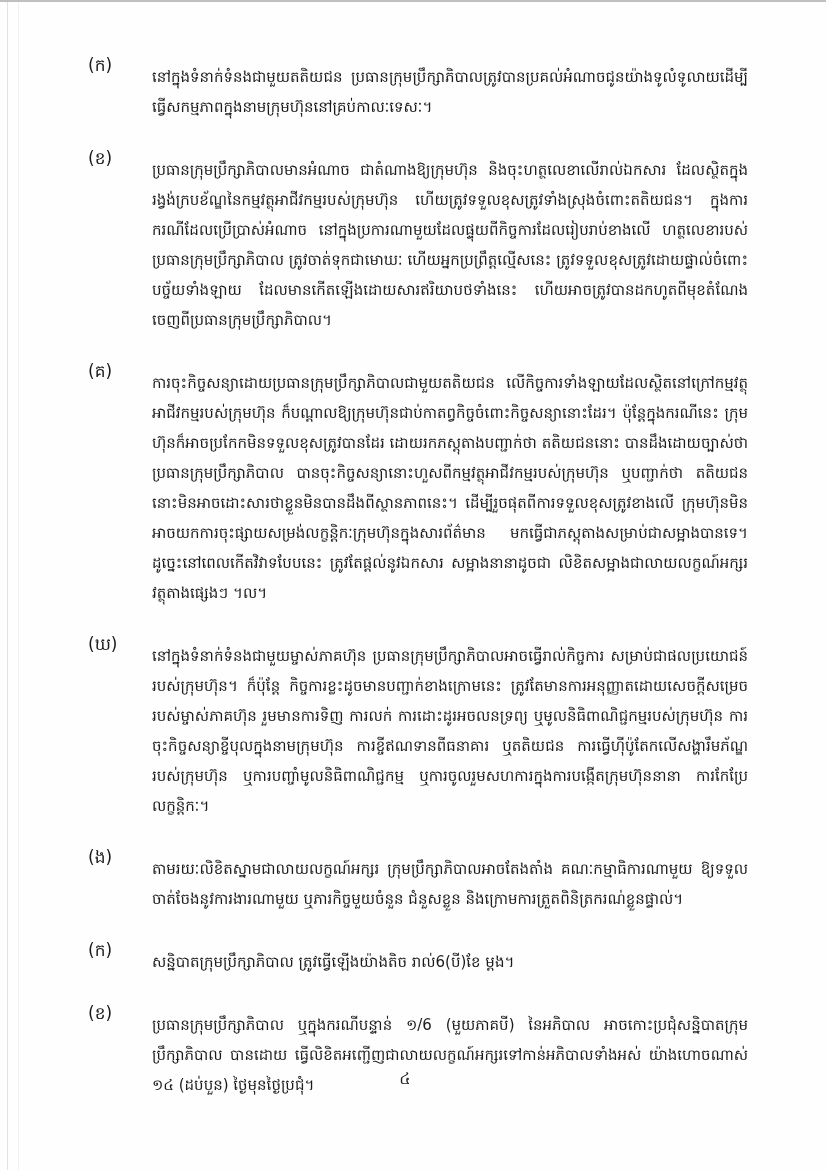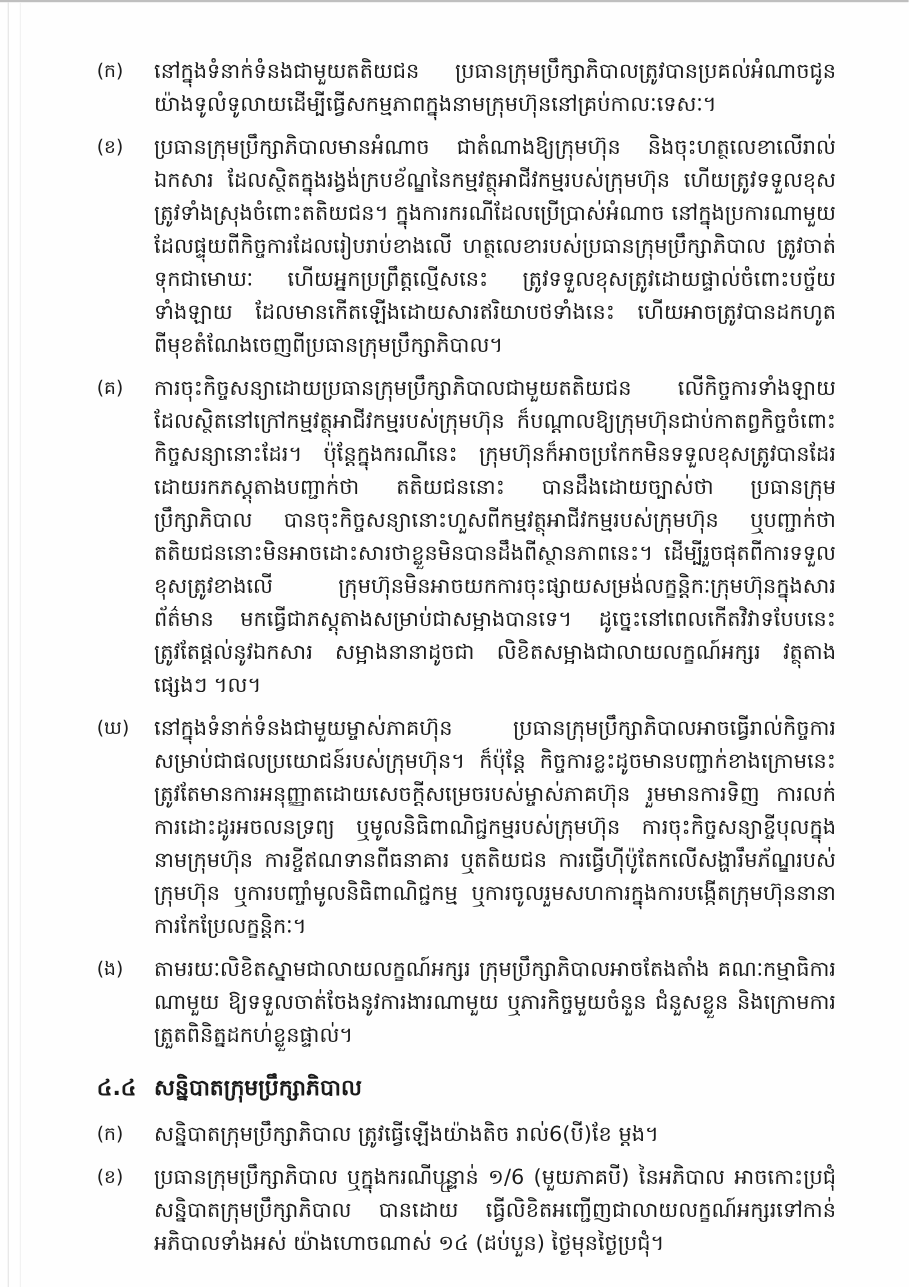--- a/index.html
+++ b/index.html
@@ -43,22 +43,22 @@
     display: flex;
     margin: 0 0 9px 0;
   }
   .plabel {
     flex: 0 0 52px;
     font-size: 17px;
     line-height: 30px;
   }
   .ptext {
     flex: 1;
-    margin: 0;
-    font-size: 19px;
+    margin: 12px;
+    font-size: 15px;
     line-height: 30px;
     text-align: justify;
     text-justify: inter-word;
   }
   .heading {
     display: flex;
     margin: 16px 0 12px 0;
     font-weight: 700;
     font-size: 20px;
     line-height: 32px;
@@ -103,27 +103,23 @@
       <p class="ptext">ការចុះកិច្ចសន្យាដោយប្រធានក្រុមប្រឹក្សាភិបាលជាមួយតតិយជន លើកិច្ចការទាំងឡាយដែលស្ថិតនៅក្រៅកម្មវត្ថុអាជីវកម្មរបស់ក្រុមហ៊ុន ក៏បណ្ដាលឱ្យក្រុមហ៊ុនជាប់កាតព្វកិច្ចចំពោះកិច្ចសន្យានោះដែរ។ ប៉ុន្តែក្នុងករណីនេះ ក្រុមហ៊ុនក៏អាចប្រកែកមិនទទួលខុសត្រូវបានដែរ ដោយរកភស្តុតាងបញ្ជាក់ថា តតិយជននោះ បានដឹងដោយច្បាស់ថា ប្រធានក្រុមប្រឹក្សាភិបាល បានចុះកិច្ចសន្យានោះហួសពីកម្មវត្ថុអាជីវកម្មរបស់ក្រុមហ៊ុន ឬបញ្ជាក់ថា តតិយជននោះមិនអាចដោះសារថាខ្លួនមិនបានដឹងពីស្ថានភាពនេះ។ ដើម្បីរួចផុតពីការទទួលខុសត្រូវខាងលើ ក្រុមហ៊ុនមិនអាចយកការចុះផ្សាយសម្រង់លក្ខន្តិកៈក្រុមហ៊ុនក្នុងសារព័ត៌មាន មកធ្វើជាភស្តុតាងសម្រាប់ជាសម្អាងបានទេ។ ដូច្នេះនៅពេលកើតវិវាទបែបនេះ ត្រូវតែផ្តល់នូវឯកសារ សម្អាងនានាដូចជា លិខិតសម្អាងជាលាយលក្ខណ៍អក្សរ វត្ថុតាងផ្សេងៗ ។ល។</p>
     </section>
 
     <section class="para">
       <span class="plabel">(ឃ)</span>
       <p class="ptext">នៅក្នុងទំនាក់ទំនងជាមួយម្ចាស់ភាគហ៊ុន ប្រធានក្រុមប្រឹក្សាភិបាលអាចធ្វើរាល់កិច្ចការ សម្រាប់ជាផលប្រយោជន៍របស់ក្រុមហ៊ុន។ ក៏ប៉ុន្តែ កិច្ចការខ្លះដូចមានបញ្ជាក់ខាងក្រោមនេះ ត្រូវតែមានការអនុញ្ញាតដោយសេចក្តីសម្រេចរបស់ម្ចាស់ភាគហ៊ុន រួមមានការទិញ ការលក់ ការដោះដូរអចលនទ្រព្យ ឬមូលនិធិពាណិជ្ជកម្មរបស់ក្រុមហ៊ុន ការចុះកិច្ចសន្យាខ្ចីបុលក្នុងនាមក្រុមហ៊ុន ការខ្ចីឥណទានពីធនាគារ ឬតតិយជន ការធ្វើហ៊ីប៉ូតែកលើសង្ហារឹមភ័ណ្ឌរបស់ក្រុមហ៊ុន ឬការបញ្ចាំមូលនិធិពាណិជ្ជកម្ម ឬការចូលរួមសហការក្នុងការបង្កើតក្រុមហ៊ុននានា ការកែប្រែលក្ខន្តិកៈ។</p>
     </section>
 
     <section class="para">
       <span class="plabel">(ង)</span>
-      <p class="ptext">តាមរយៈលិខិតស្នាមជាលាយលក្ខណ៍អក្សរ ក្រុមប្រឹក្សាភិបាលអាចតែងតាំង គណៈកម្មាធិការណាមួយ ឱ្យទទួលចាត់ចែងនូវការងារណាមួយ ឬភារកិច្ចមួយចំនួន ជំនួសខ្លួន និងក្រោមការត្រួតពិនិត្នដកហ់ខ្លួនផ្ទាល់។</p>
+      <p class="ptext">តាមរយៈលិខិតស្នាមជាលាយលក្ខណ៍អក្សរ ក្រុមប្រឹក្សាភិបាលអាចតែងតាំង គណៈកម្មាធិការណាមួយ ឱ្យទទួលចាត់ចែងនូវការងារណាមួយ ឬភារកិច្ចមួយចំនួន ជំនួសខ្លួន និងក្រោមការត្រួតពិនិត្រករណ់ខ្លួនផ្ទាល់។</p>
     </section>
 
-    <div class="heading">
-      <span class="hnum">៤.៤</span>
-      <span class="htitle">សន្និបាតក្រុមប្រឹក្សាភិបាល</span>
-    </div>
 
     <section class="para">
       <span class="plabel">(ក)</span>
       <p class="ptext">សន្និបាតក្រុមប្រឹក្សាភិបាល ត្រូវធ្វើឡើងយ៉ាងតិច រាល់6(បី)ខែ ម្តង។</p>
     </section>
 
     <section class="para">
       <span class="plabel">(ខ)</span>
       <p class="ptext">ប្រធានក្រុមប្រឹក្សាភិបាល ឬក្នុងករណីបន្ទាន់ ១/6 (មួយភាគបី) នៃអភិបាល អាចកោះប្រជុំសន្និបាតក្រុមប្រឹក្សាភិបាល បានដោយ ធ្វើលិខិតអញ្ជើញជាលាយលក្ខណ៍អក្សរទៅកាន់អភិបាលទាំងអស់ យ៉ាងហោចណាស់ ១៤ (ដប់បួន) ថ្ងៃមុនថ្ងៃប្រជុំ។</p>
     </section>

